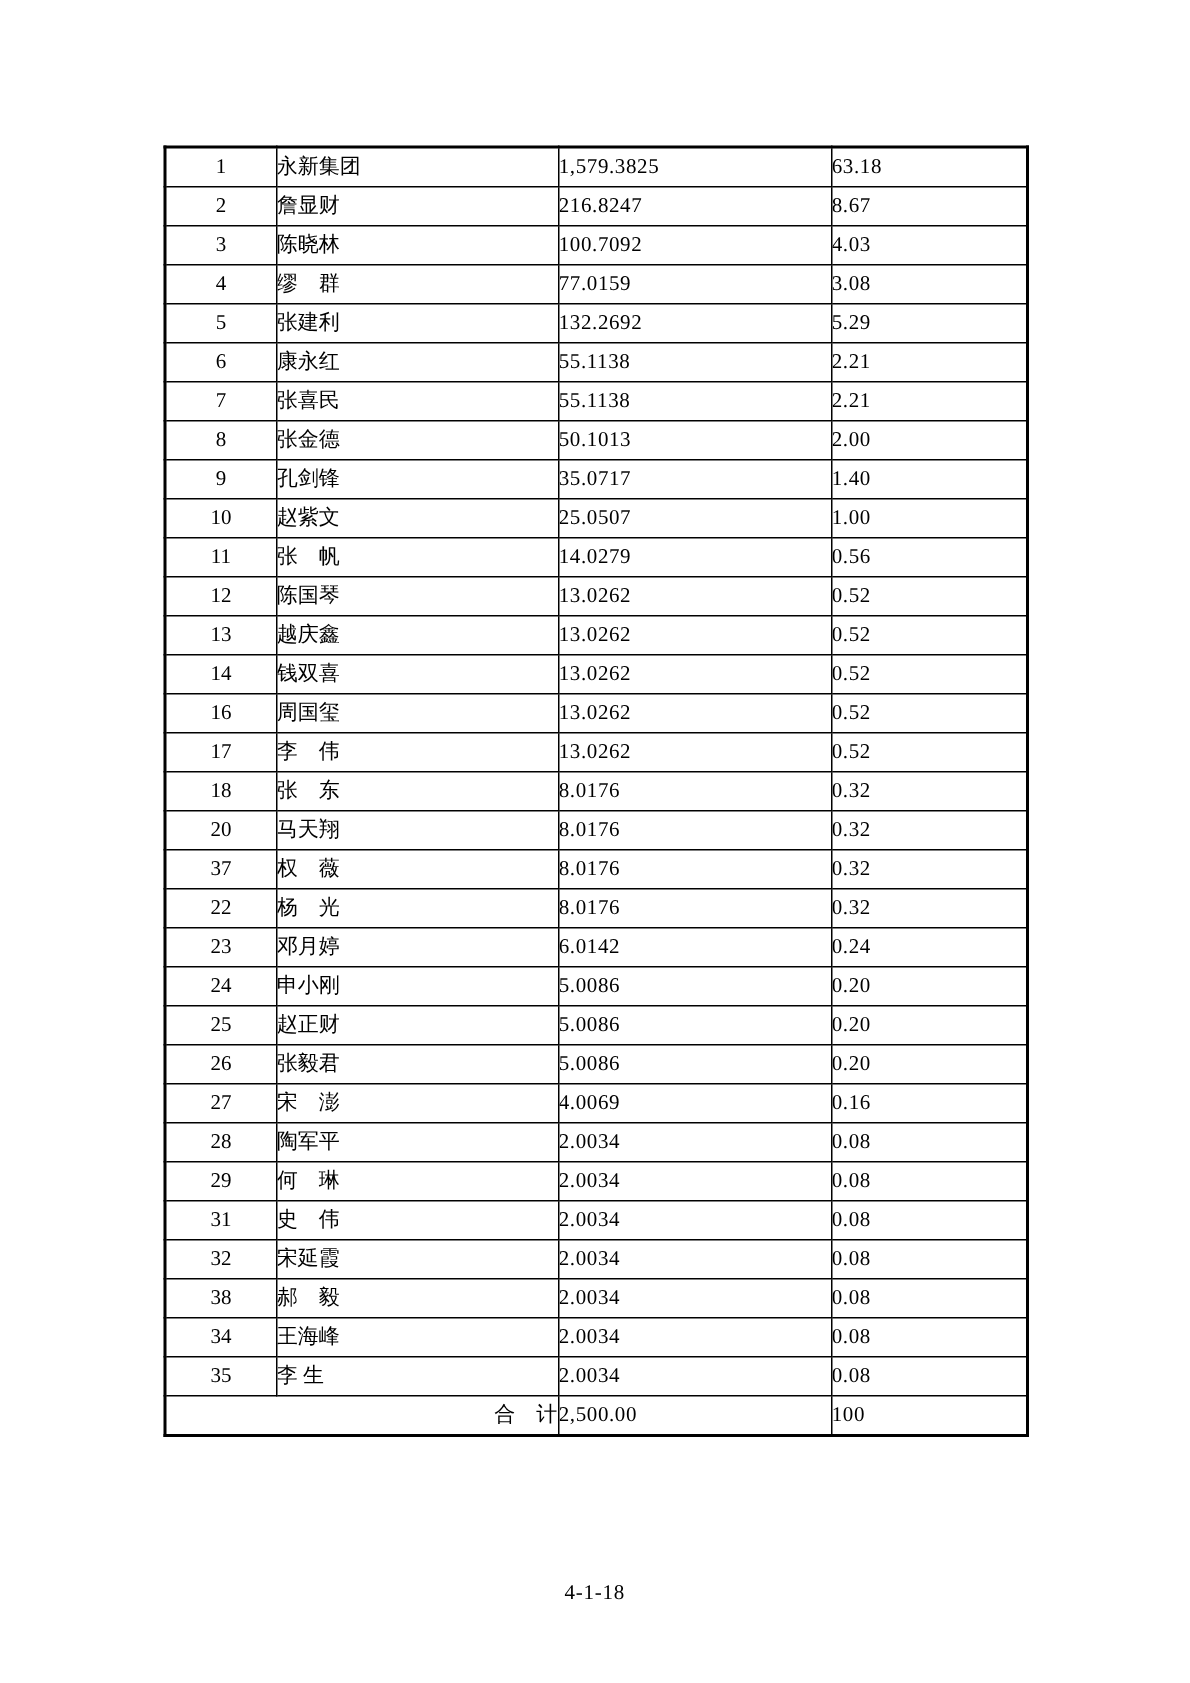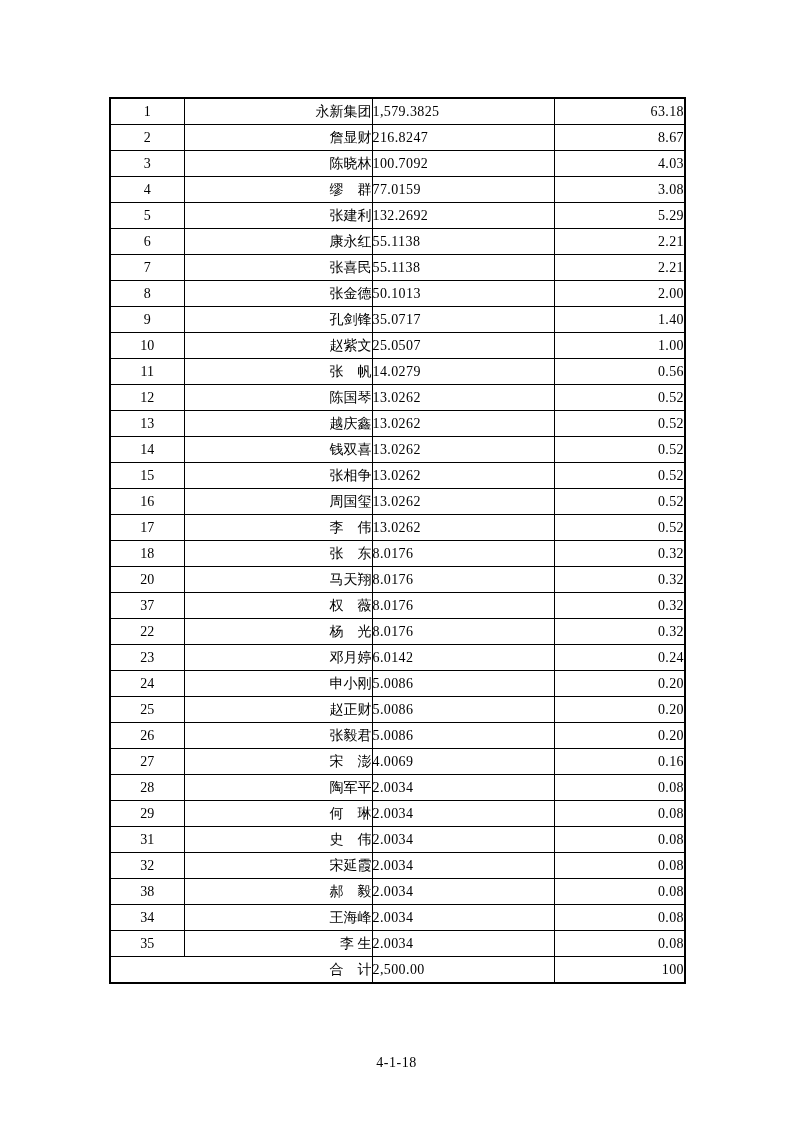--- a/index.html
+++ b/index.html
@@ -34,31 +34,30 @@
     font-size: 14px;
     line-height: 25px;
     padding: 0;
     overflow: hidden;
     white-space: nowrap;
   }
   td.cell-no {
     text-align: center;
   }
   td.cell-name {
-    text-align: right;
+    text-align: left;
     padding-left: 37px;
     font-family: Liberation Serif, serif;
   }
   td.cell-amount {
     text-align: left;
     padding-right: 10px;
     letter-spacing: 0.4px;
   }
   td.cell-pct {
-    text-align: right;
     padding-right: 10px;
     letter-spacing: 0.4px;
   }
   tr.total-row td.cell-total-label {
     text-align: right;
     padding-left: 12px;
     margin-top: 35px;
   }
   .page-footer {
     position: absolute;
@@ -162,26 +161,20 @@
     <td class="cell-amount">13.0262</td>
     <td class="cell-pct">0.52</td>
   </tr>
         <tr>
     <td class="cell-no">14</td>
     <td class="cell-name">钱双喜</td>
     <td class="cell-amount">13.0262</td>
     <td class="cell-pct">0.52</td>
   </tr>
         <tr>
-    <td class="cell-no">15</td>
-    <td class="cell-name">张相争</td>
-    <td class="cell-amount">13.0262</td>
-    <td class="cell-pct">0.52</td>
-  </tr>
-        <tr>
     <td class="cell-no">16</td>
     <td class="cell-name">周国玺</td>
     <td class="cell-amount">13.0262</td>
     <td class="cell-pct">0.52</td>
   </tr>
         <tr>
     <td class="cell-no">17</td>
     <td class="cell-name">李　伟</td>
     <td class="cell-amount">13.0262</td>
     <td class="cell-pct">0.52</td>

